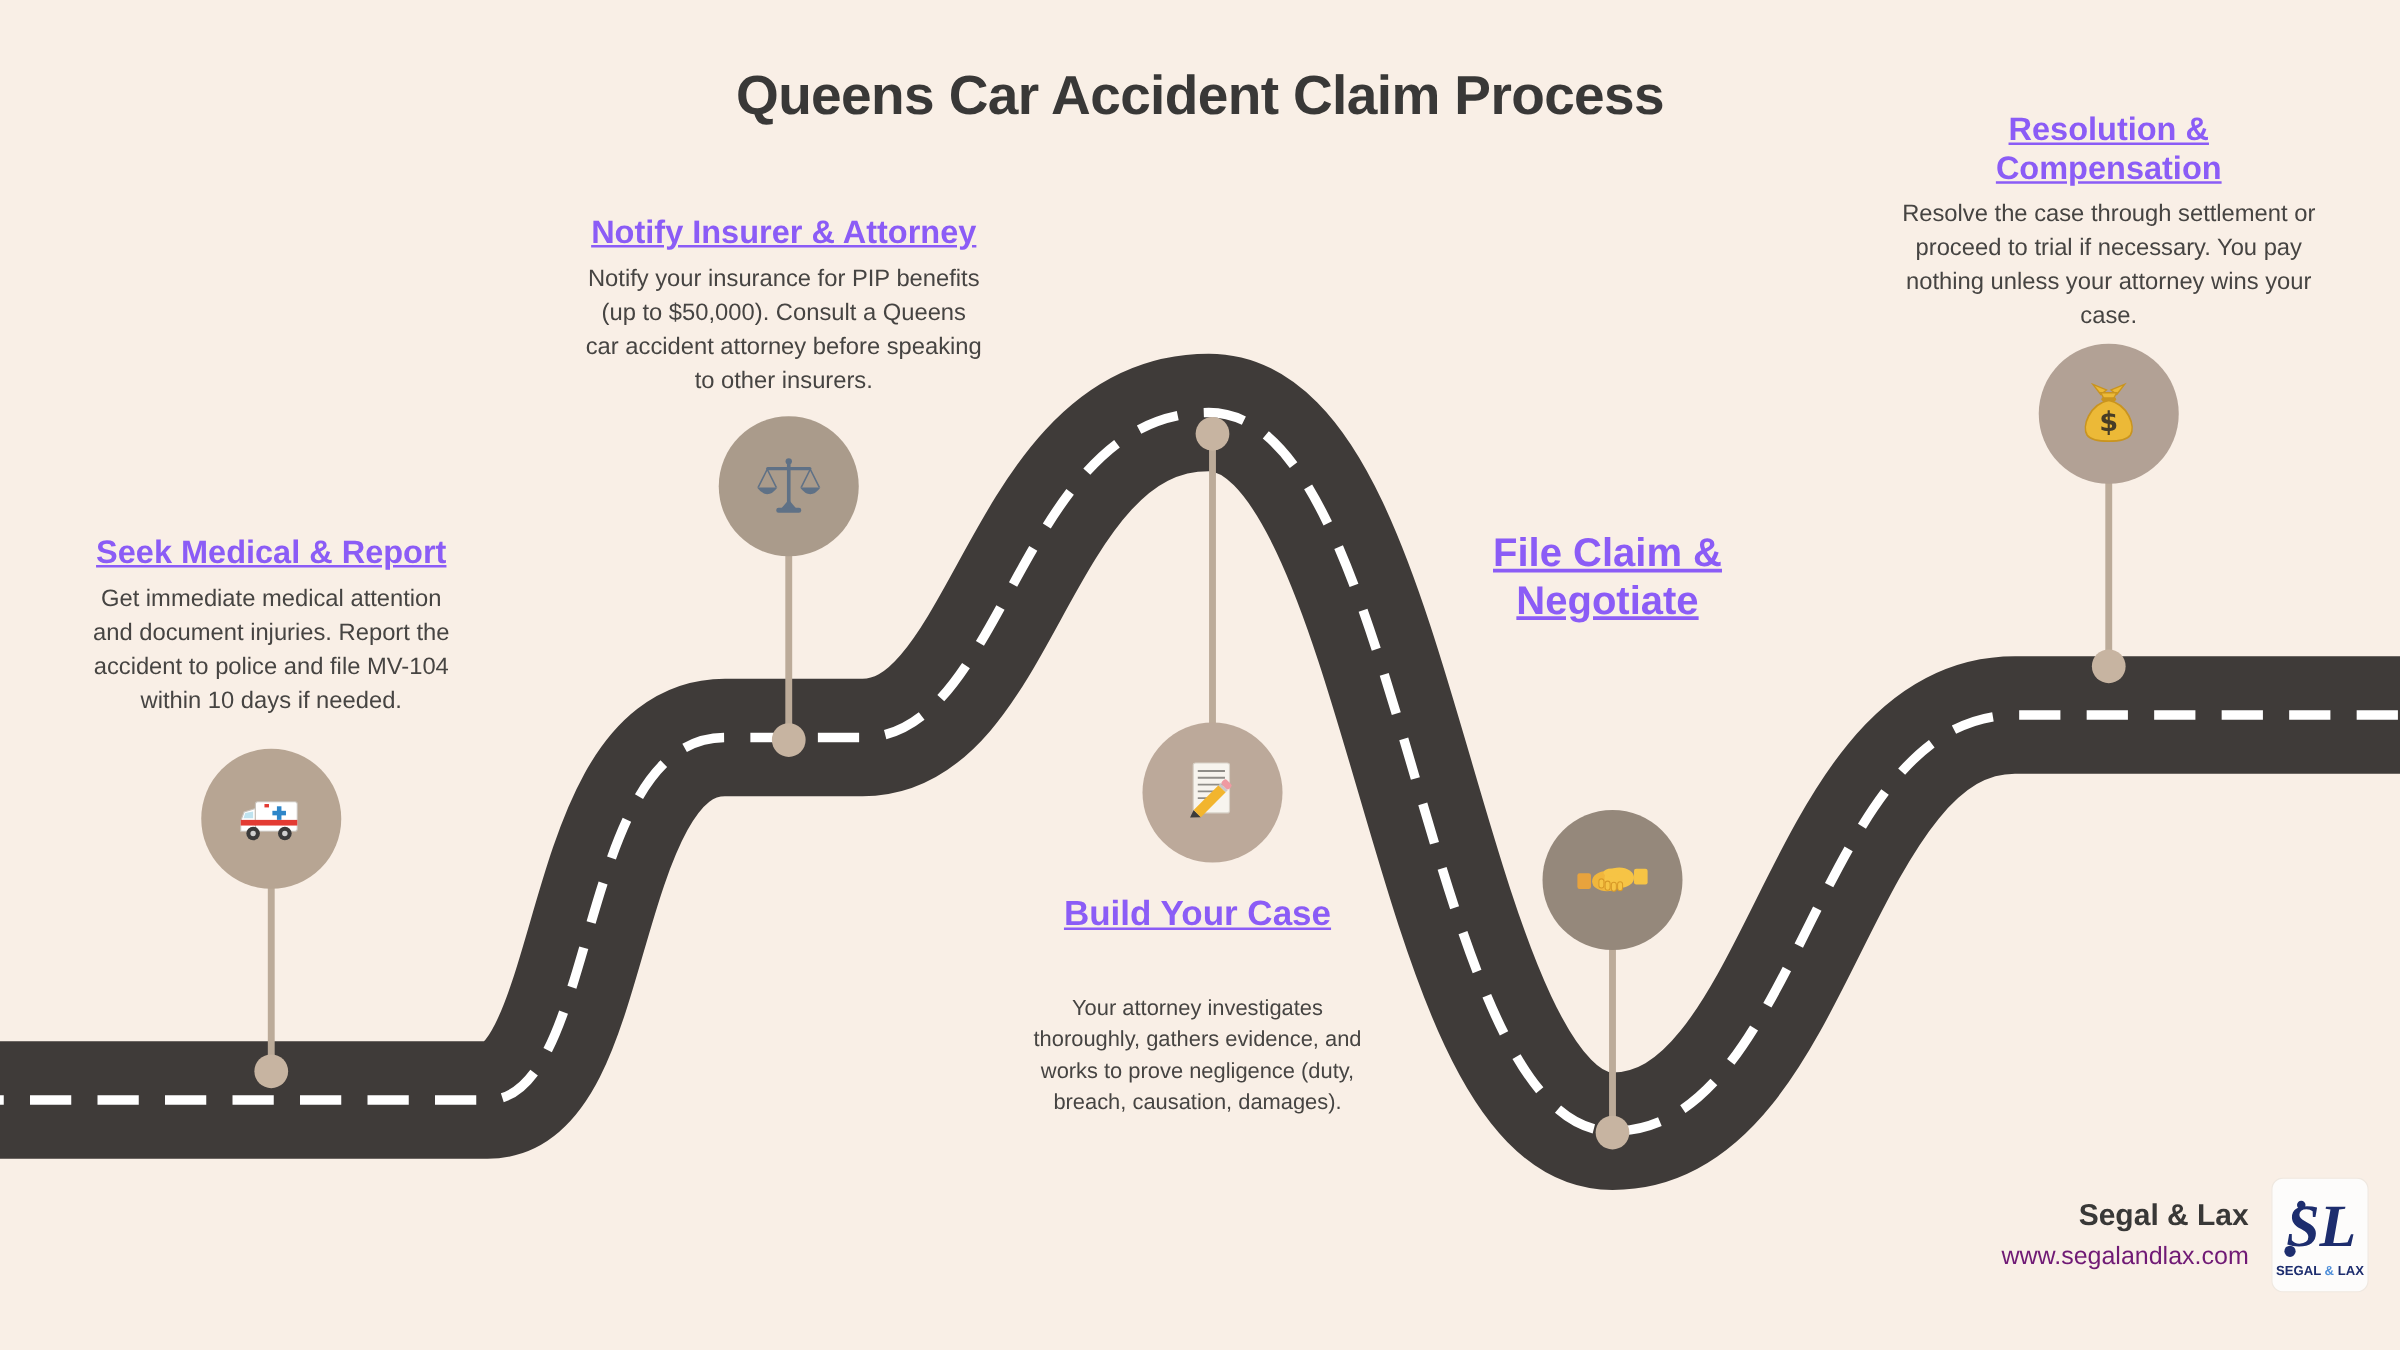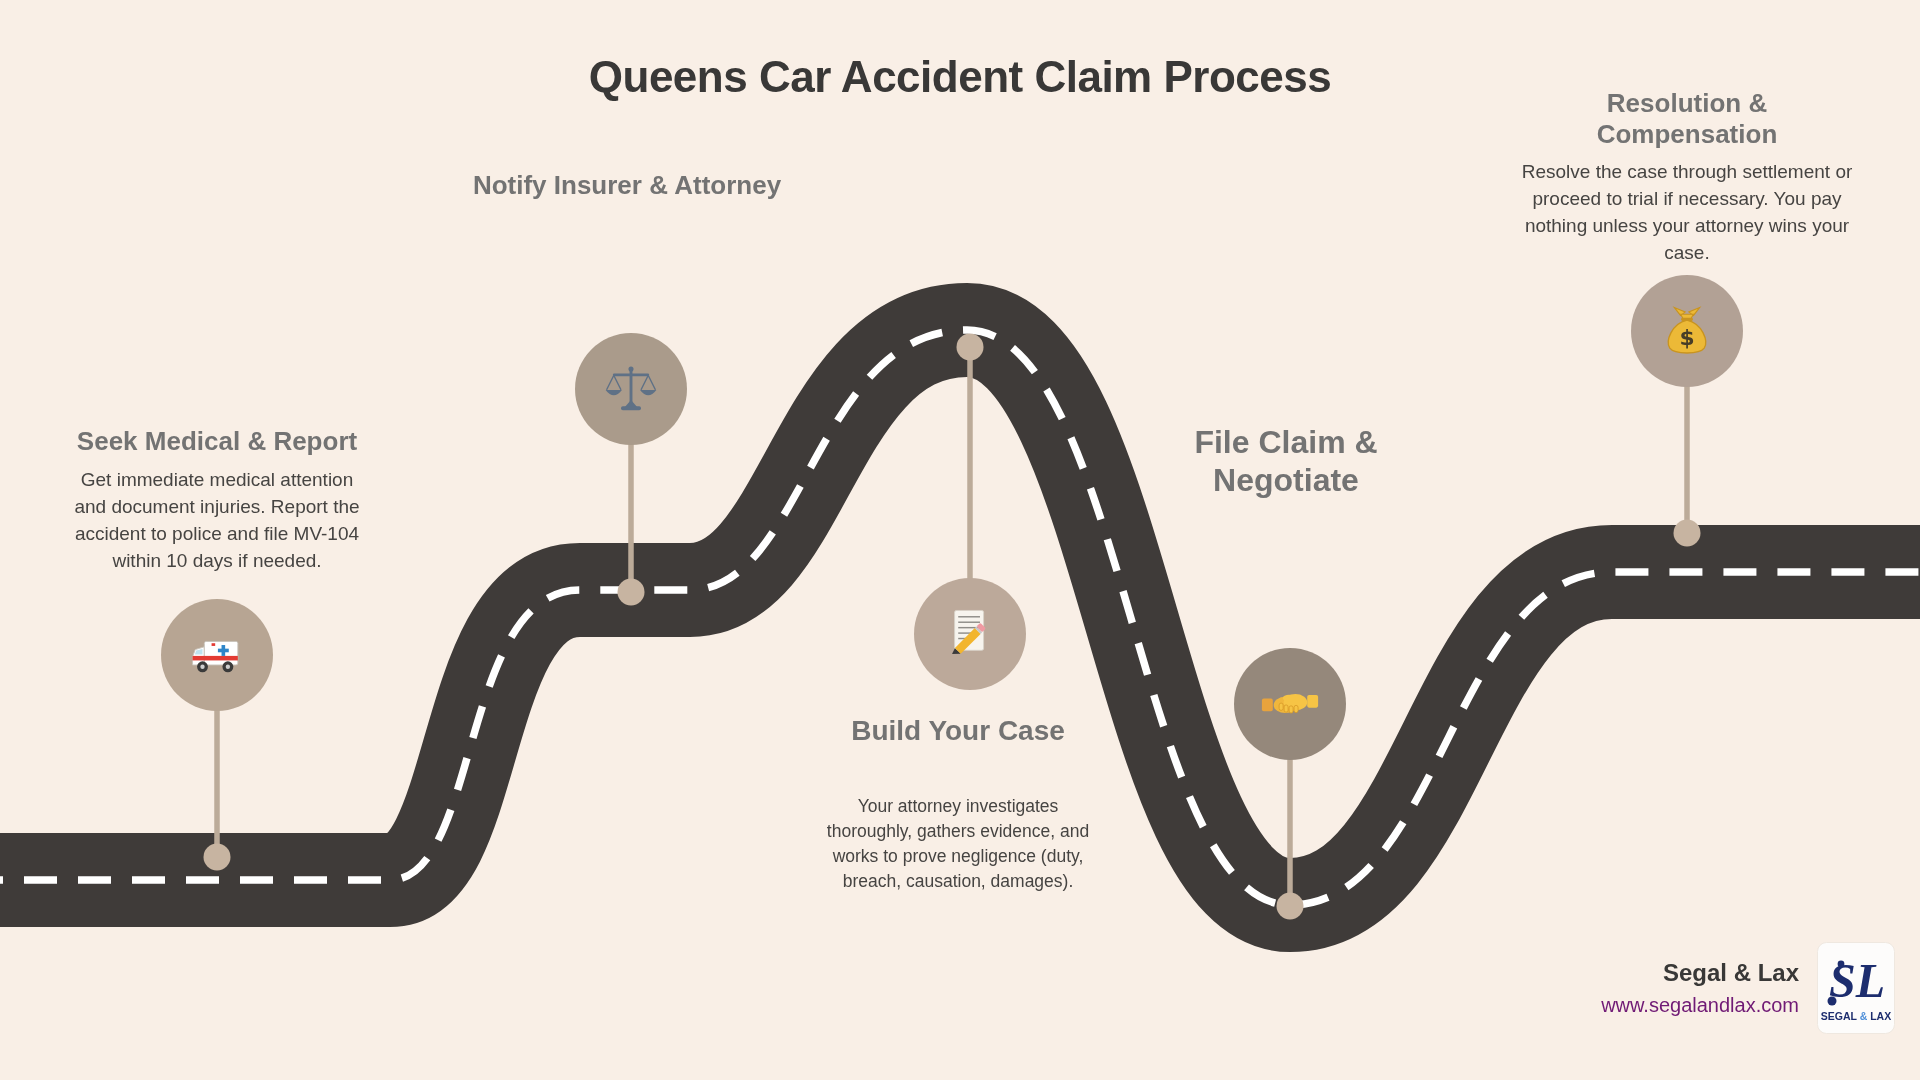--- a/index.html
+++ b/index.html
@@ -2,21 +2,21 @@
 <html><head>
 <meta charset="utf-8">
 <style>
   html,body{margin:0;padding:0;}
   body{font-family:"Liberation Sans",sans-serif;}
   .canvas{position:relative;width:1920px;height:1080px;overflow:hidden;background:#f9efe6;padding-left:21px;}
   .road-svg{position:absolute;left:0;top:0;width:1920px;height:1080px;}
   .page-title{position:absolute;left:0;top:52px;width:1920px;text-align:center;
     font-size:44px;font-weight:bold;letter-spacing:-0.5px;color:#393837;margin:0;}
   .step{position:absolute;text-align:center;color:#464442;}
-  .step h2{margin:0 auto 10px auto;font-size:26px;line-height:1.18;font-weight:bold;color:#737373;}
+  .step h2{margin:0 auto 10px auto;font-size:26px;line-height:1.18;font-weight:bold;color:#8b5cf6;text-decoration:underline;}
   .step p{margin:0 auto;font-size:19px;line-height:1.42;}
   .s1{left:57px;top:426px;width:320px;}   .s1 p{max-width:305px;}
   .s2{left:442px;top:170px;width:370px;}  .s2 p{max-width:318px;}
   .s3{left:808px;top:714px;width:300px;}  .s3 h2{font-size:28px;} .s3 p{max-width:282px;font-size:17.5px;margin-top:47px;}
   .s4{left:1176px;top:424px;width:220px;} .s4 h2{font-size:32px;max-width:200px;} .s4 p{max-width:205px;font-size:15.5px;}
   .s5{left:1507px;top:88px;width:360px;}  .s5 h2{max-width:300px;} .s5 p{max-width:345px;}
   .milestone{position:absolute;width:112px;height:112px;border-radius:50%;
     display:flex;align-items:center;justify-content:center;}
   .m1{left:161px;top:599px;} .m2{left:575px;top:333px;} .m3{left:914px;top:578px;}
   .m4{left:1234px;top:648px;} .m5{left:1631px;top:275px;}
@@ -69,20 +69,21 @@
       <rect x="33" y="25" width="12" height="4" fill="#2e86c9"></rect>
       <circle cx="16" cy="45" r="6" fill="#3a3a3a"></circle>
         <circle cx="16" cy="45" r="2.4" fill="#cfcfcf"></circle>
       <circle cx="44" cy="45" r="6" fill="#3a3a3a"></circle>
         <circle cx="44" cy="45" r="2.4" fill="#cfcfcf"></circle>
     </svg>
   </div>
 
   <section class="step s2">
     <h2>Notify Insurer &amp; Attorney</h2>
+    <p>Notify your insurance for PIP benefits (up to $50,000). Consult a Queens car accident attorney before speaking to other insurers.</p>
   </section>
   <div class="milestone m2" style="background-color: rgb(170, 155, 139);">
     <svg viewBox="0 0 64 64">
       <circle cx="32" cy="10" r="2.8" fill="#5f7186"></circle>
       <rect x="30.4" y="11" width="3.2" height="38" fill="#5f7186"></rect>
       <rect x="12" y="15" width="40" height="2.8" rx="1.4" fill="#5f7186"></rect>
       <path d="M13 17 L5 33 M13 17 L21 33" stroke="#5f7186" stroke-width="1.4" fill="none"></path>
       <path d="M4 33 Q13 45 22 33 Z" fill="#5f7186"></path>
       <path d="M51 17 L43 33 M51 17 L59 33" stroke="#5f7186" stroke-width="1.4" fill="none"></path>
       <path d="M42 33 Q51 45 60 33 Z" fill="#5f7186"></path>

